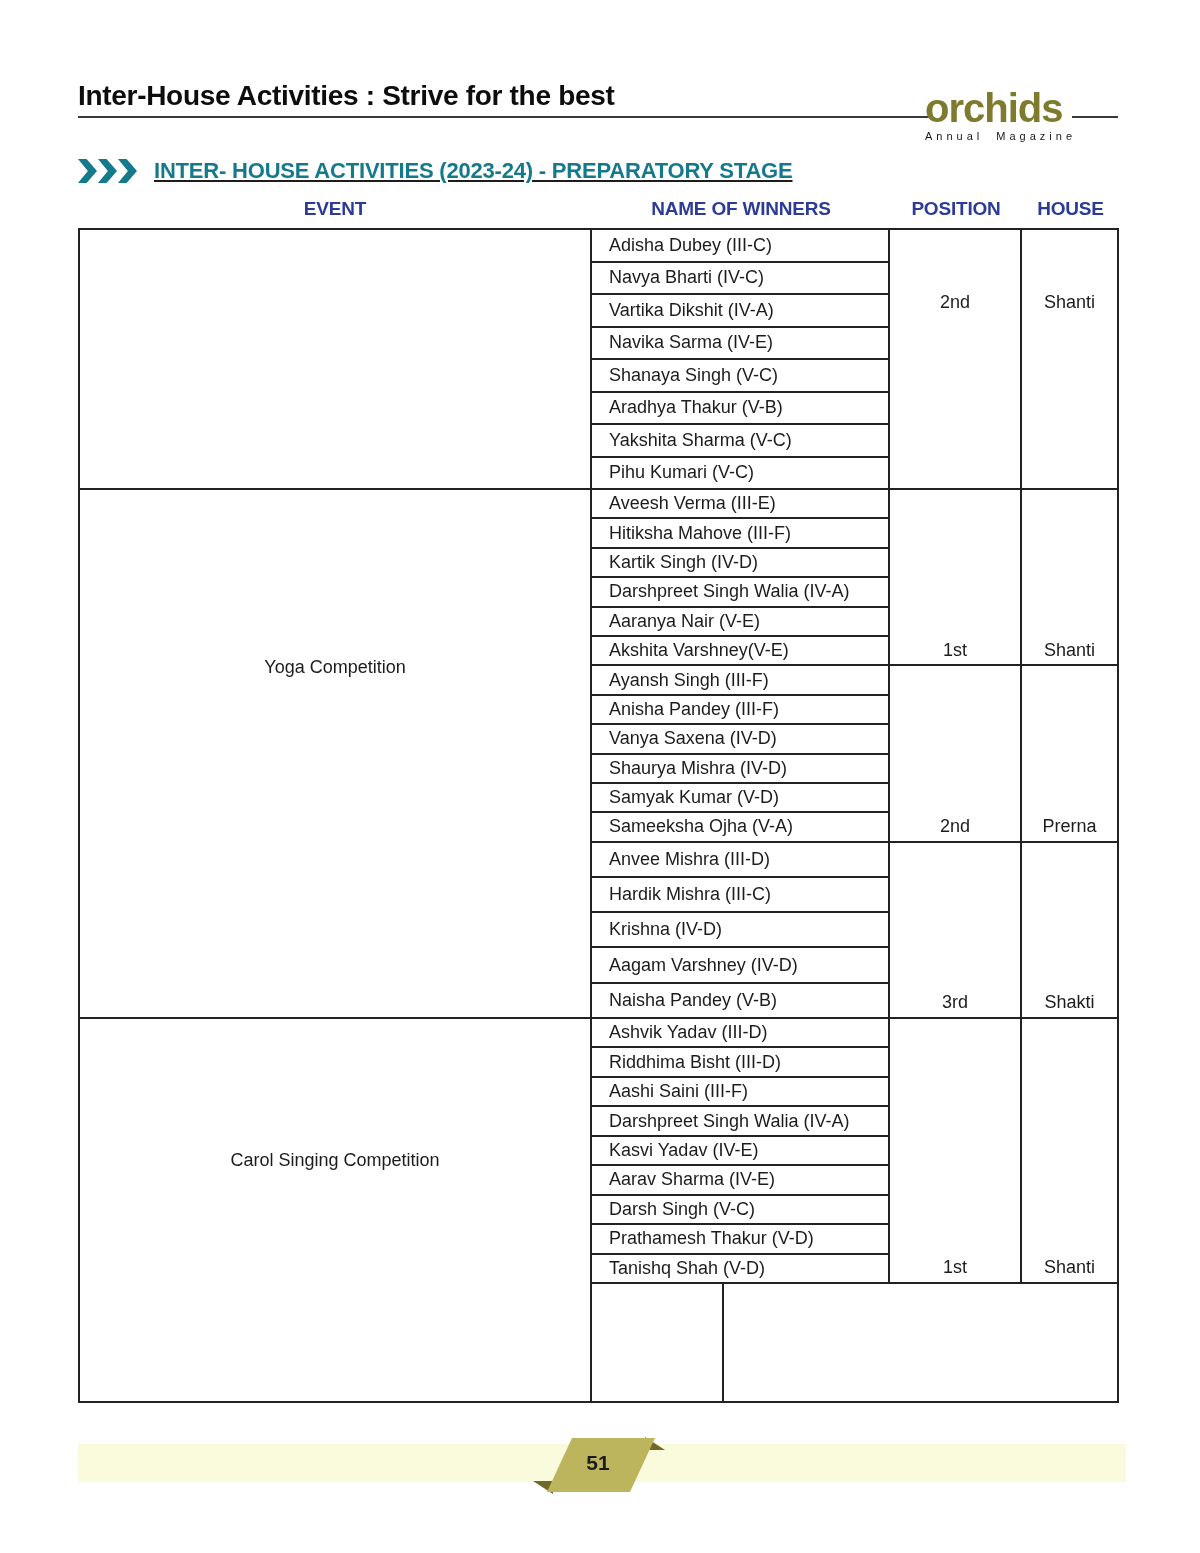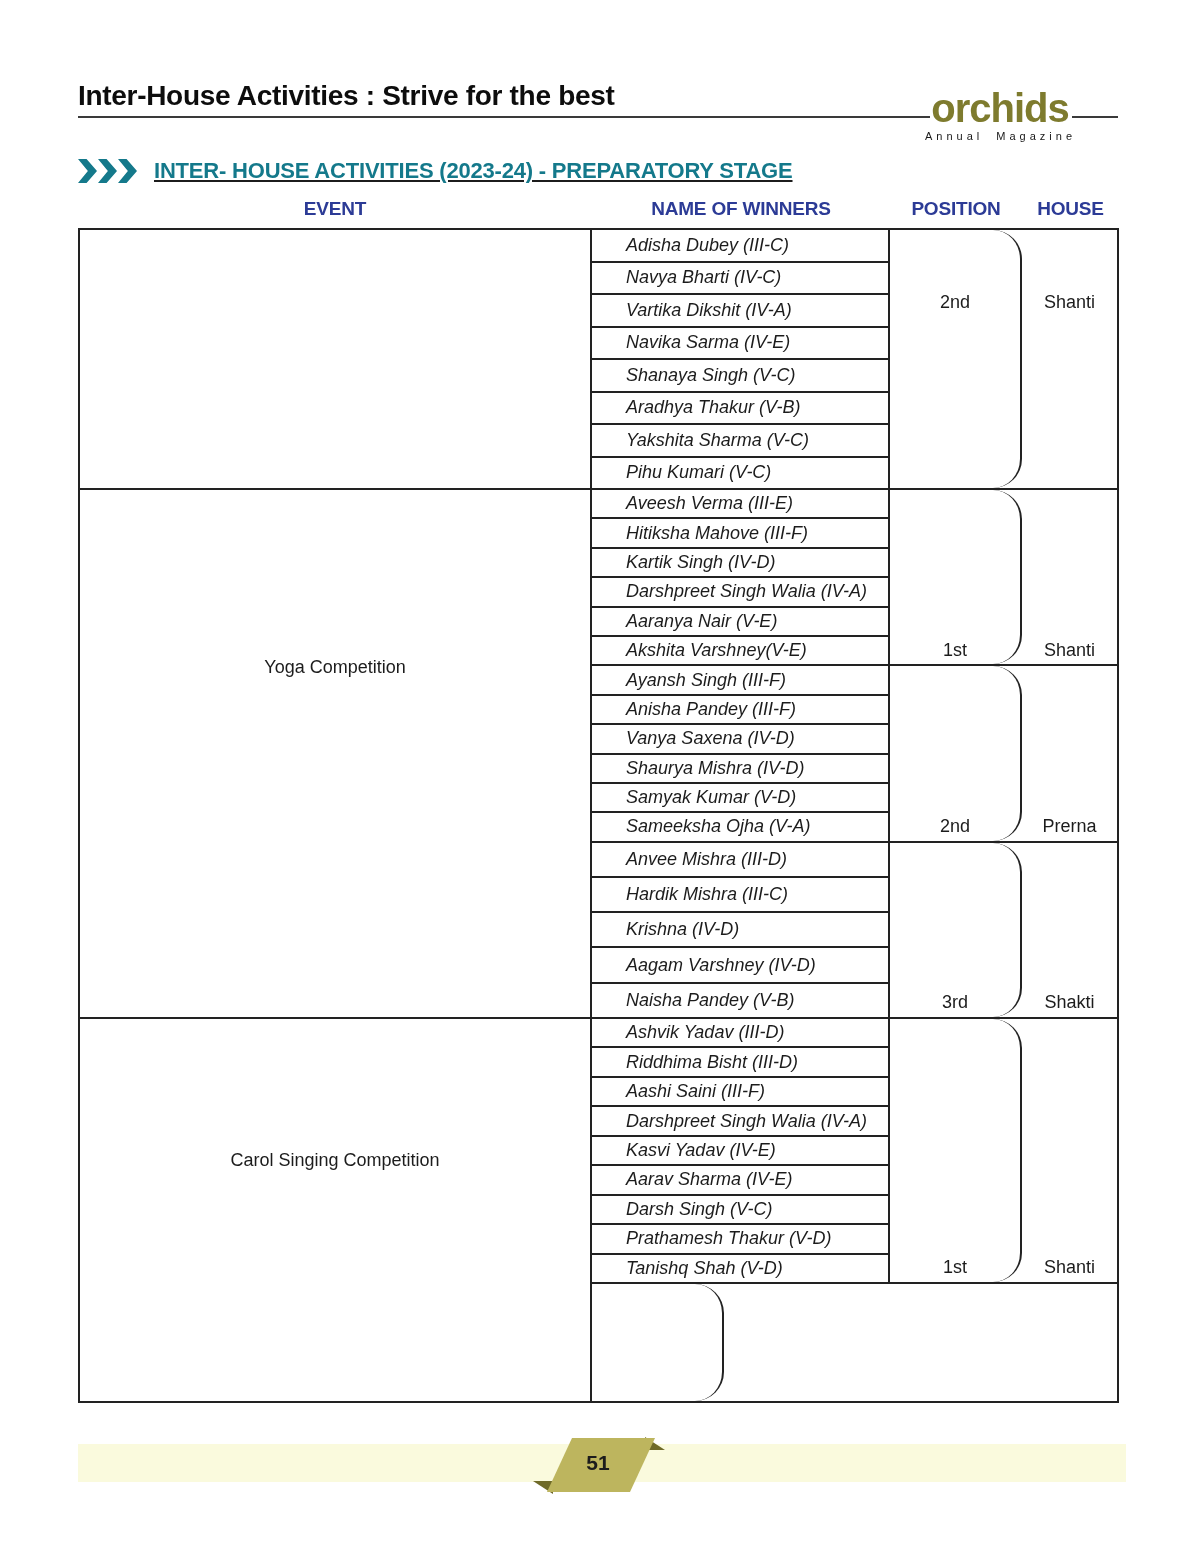--- a/index.html
+++ b/index.html
@@ -10,21 +10,21 @@
   *{margin:0;padding:0;box-sizing:border-box;}
   html,body{background:#fff;}
   body{font-family:"Liberation Sans",sans-serif;color:var(--ink);}
   .page{position:relative;width:1200px;height:1553px;background:#fff;overflow:hidden;}
 
   
   .title{position:absolute;left:78px;top:80px;font-size:28px;font-weight:bold;letter-spacing:-0.3px;color:#0d0d0d;}
   .rule{position:absolute;top:116px;height:2px;background:#3a3a3a;}
   .rule-left{left:78px;width:852px;}
   .rule-right{left:1072px;width:46px;}
-  .logo{position:absolute;left:925px;top:88px;width:150px;text-align:center;}
+  .logo{position:absolute;left:925px;top:88px;width:150px;text-align:left;}
   .logo-word{font-size:40px;font-weight:bold;color:var(--olive);letter-spacing:-1px;line-height:1;}
   .logo-sub{margin-top:2px;font-size:11px;color:#181818;letter-spacing:4px;word-spacing:6px;white-space:nowrap;}
 
   
   .section{position:absolute;left:78px;top:158px;display:flex;align-items:center;text-decoration:underline;}
   .chevrons{display:flex;margin-right:16px;}
   .chev{width:19px;height:24px;margin-right:1px;background:var(--teal);
         clip-path:polygon(0 0,45% 0,100% 50%,45% 100%,0 100%,52% 50%);}
   .section-text{font-size:22px;font-weight:bold;color:var(--teal);letter-spacing:-0.2px;}
 
@@ -39,23 +39,23 @@
   .act-table{position:absolute;left:78px;top:228px;width:1041px;height:1175px;
              border:2px solid var(--border);display:flex;flex-direction:column;font-size:18px;}
   .block{display:flex;border-bottom:2px solid var(--border);}
   .block:last-child{border-bottom:none;flex:1;}
   .event-cell{width:512px;border-right:2px solid var(--border);position:relative;}
   .event-label{position:absolute;left:0;width:100%;text-align:center;transform:translateY(-50%);}
   .groups{flex:1;display:flex;flex-direction:column;}
   .group{display:flex;border-bottom:2px solid var(--border);flex-basis:0;}
   .group:last-child{border-bottom:none;}
   .names-col{width:298px;border-right:2px solid var(--border);display:flex;flex-direction:column;}
-  .name-cell{flex:1;border-bottom:2px solid var(--border);display:flex;align-items:center;padding-left:34px;white-space:nowrap;font-style:italic;}
+  .name-cell{flex:1;border-bottom:2px solid var(--border);display:flex;align-items:center;padding-left:17px;white-space:nowrap;}
   .name-cell:last-child{border-bottom:none;}
-  .pos-cell{width:132px;border-right:2px solid var(--border);position:relative;border-radius:29px;}
+  .pos-cell{width:132px;border-right:2px solid var(--border);position:relative;}
   .house-cell{flex:1;position:relative;}
   .span-label{position:absolute;left:0;width:100%;text-align:center;transform:translateY(-50%);}
 
   
   .band{position:absolute;left:78px;top:1444px;width:1048px;height:38px;background:var(--band);}
   .ribbon-svg{position:absolute;left:525px;top:1436px;}
   .page-num{position:absolute;left:563px;top:1451px;width:70px;text-align:center;font-size:21px;font-weight:bold;color:#1c1c1c;}
 </style>
 </head>
 <body>

